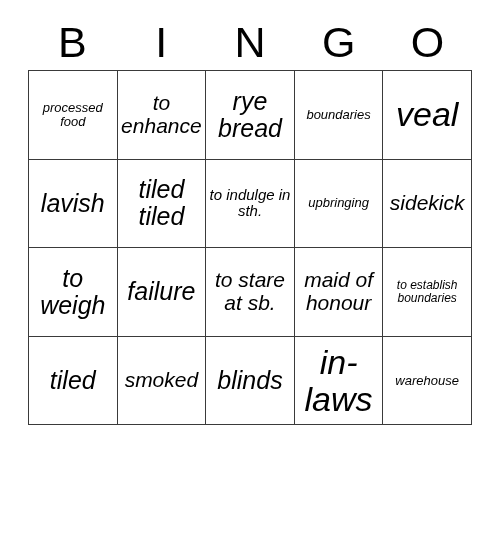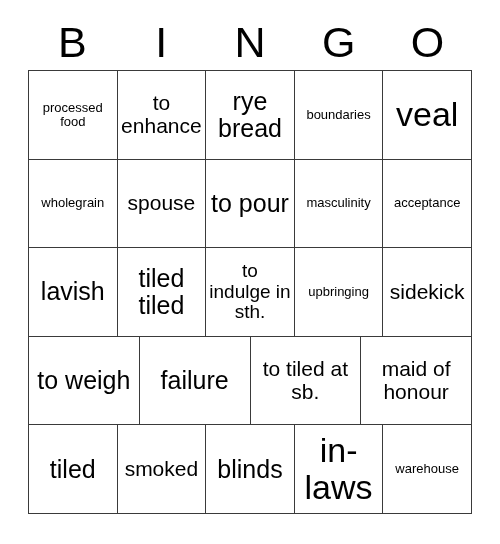--- a/index.html
+++ b/index.html
@@ -38,20 +38,21 @@
   }
   #grid {
     width: 444px;
     border-left: 1px solid #3a3a3a;
     border-top: 1px solid #3a3a3a;
     box-sizing: border-box;
   }
   .grid-row {
     display: flex;
     width: 100%;
+    font-style: italic;
   }
   .cell {
     flex: 1 1 0;
     width: 88.6px;
     height: 88.6px;
     border-right: 1px solid #3a3a3a;
     border-bottom: 1px solid #3a3a3a;
     box-sizing: border-box;
     display: flex;
     align-items: center;
@@ -64,21 +65,21 @@
     display: block;
     width: 100%;
     line-height: 1.08;
     word-wrap: break-word;
     color: #000000;
   }
   
   .fs-xl  { font-size: 34px; }
   .fs-lg  { font-size: 25px; }
   .fs-md  { font-size: 21px; }
-  .fs-sm  { font-size: 19px; }
+  .fs-sm  { font-size: 15px; }
   .fs-xs  { font-size: 13px; }
   .fs-xxs { font-size: 12px; }
 </style>
 </head>
 <body>
 
 <div id="bingo-card">
 
   <div id="header-row">
     <div class="header-letter">B</div>
@@ -101,37 +102,20 @@
           <span class="cell-text fs-lg">rye bread</span>
         </div>
       <div class="cell">
           <span class="cell-text fs-xs">boundaries</span>
         </div>
       <div class="cell">
           <span class="cell-text fs-xl">veal</span>
         </div>
     </div>
 
-    <div class="grid-row">
-      <div class="cell">
-          <span class="cell-text fs-xs">wholegrain</span>
-        </div>
-      <div class="cell">
-          <span class="cell-text fs-md">spouse</span>
-        </div>
-      <div class="cell">
-          <span class="cell-text fs-lg">to pour</span>
-        </div>
-      <div class="cell">
-          <span class="cell-text fs-xs">masculinity</span>
-        </div>
-      <div class="cell">
-          <span class="cell-text fs-xs">acceptance</span>
-        </div>
-    </div>
 
     <div class="grid-row">
       <div class="cell">
           <span class="cell-text fs-lg">lavish</span>
         </div>
       <div class="cell">
           <span class="cell-text fs-lg">tiled tiled</span>
         </div>
       <div class="cell">
           <span class="cell-text fs-sm">to indulge in sth.</span>
@@ -145,24 +129,27 @@
     </div>
 
     <div class="grid-row">
       <div class="cell">
           <span class="cell-text fs-lg">to weigh</span>
         </div>
       <div class="cell">
           <span class="cell-text fs-lg">failure</span>
         </div>
       <div class="cell">
-          <span class="cell-text fs-md">to tiled at sb.</span>
+          <span class="cell-text fs-md">to stare at sb.</span>
         </div>
       <div class="cell">
           <span class="cell-text fs-md">maid of honour</span>
+        </div>
+      <div class="cell">
+          <span class="cell-text fs-xxs">to establish boundaries</span>
         </div>
     </div>
 
     <div class="grid-row">
       <div class="cell">
           <span class="cell-text fs-lg">tiled</span>
         </div>
       <div class="cell">
           <span class="cell-text fs-md">smoked</span>
         </div>

